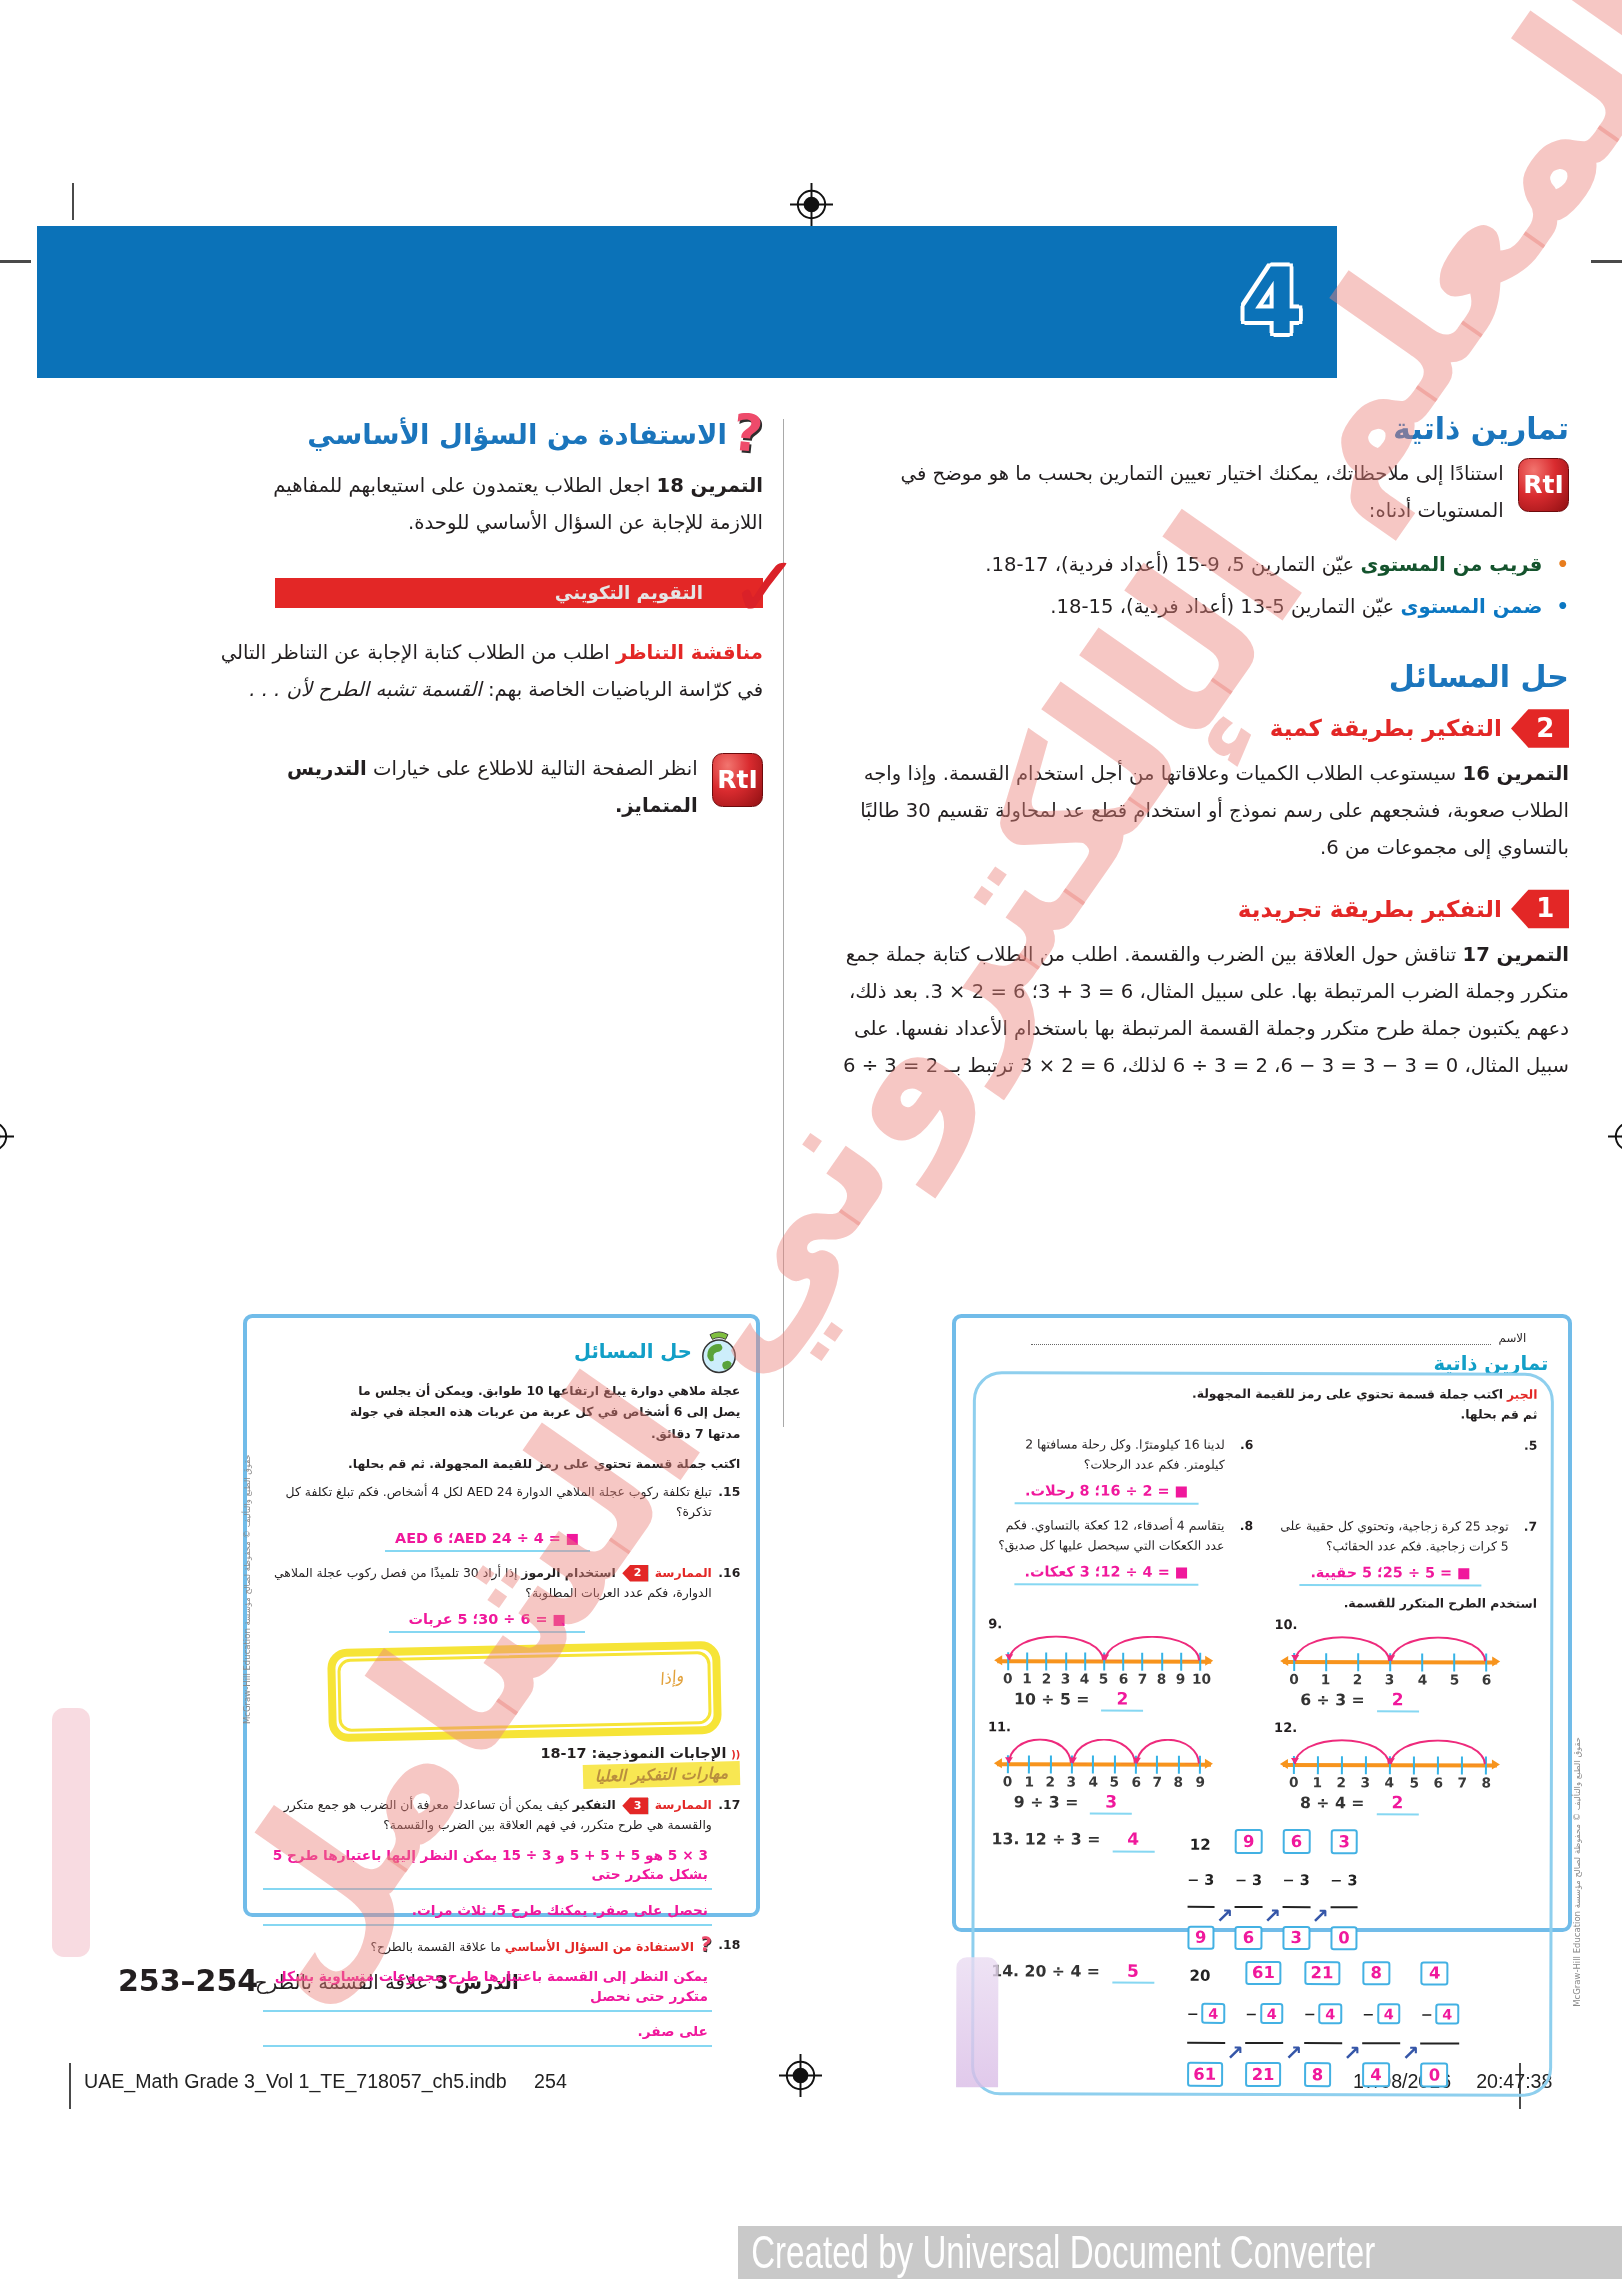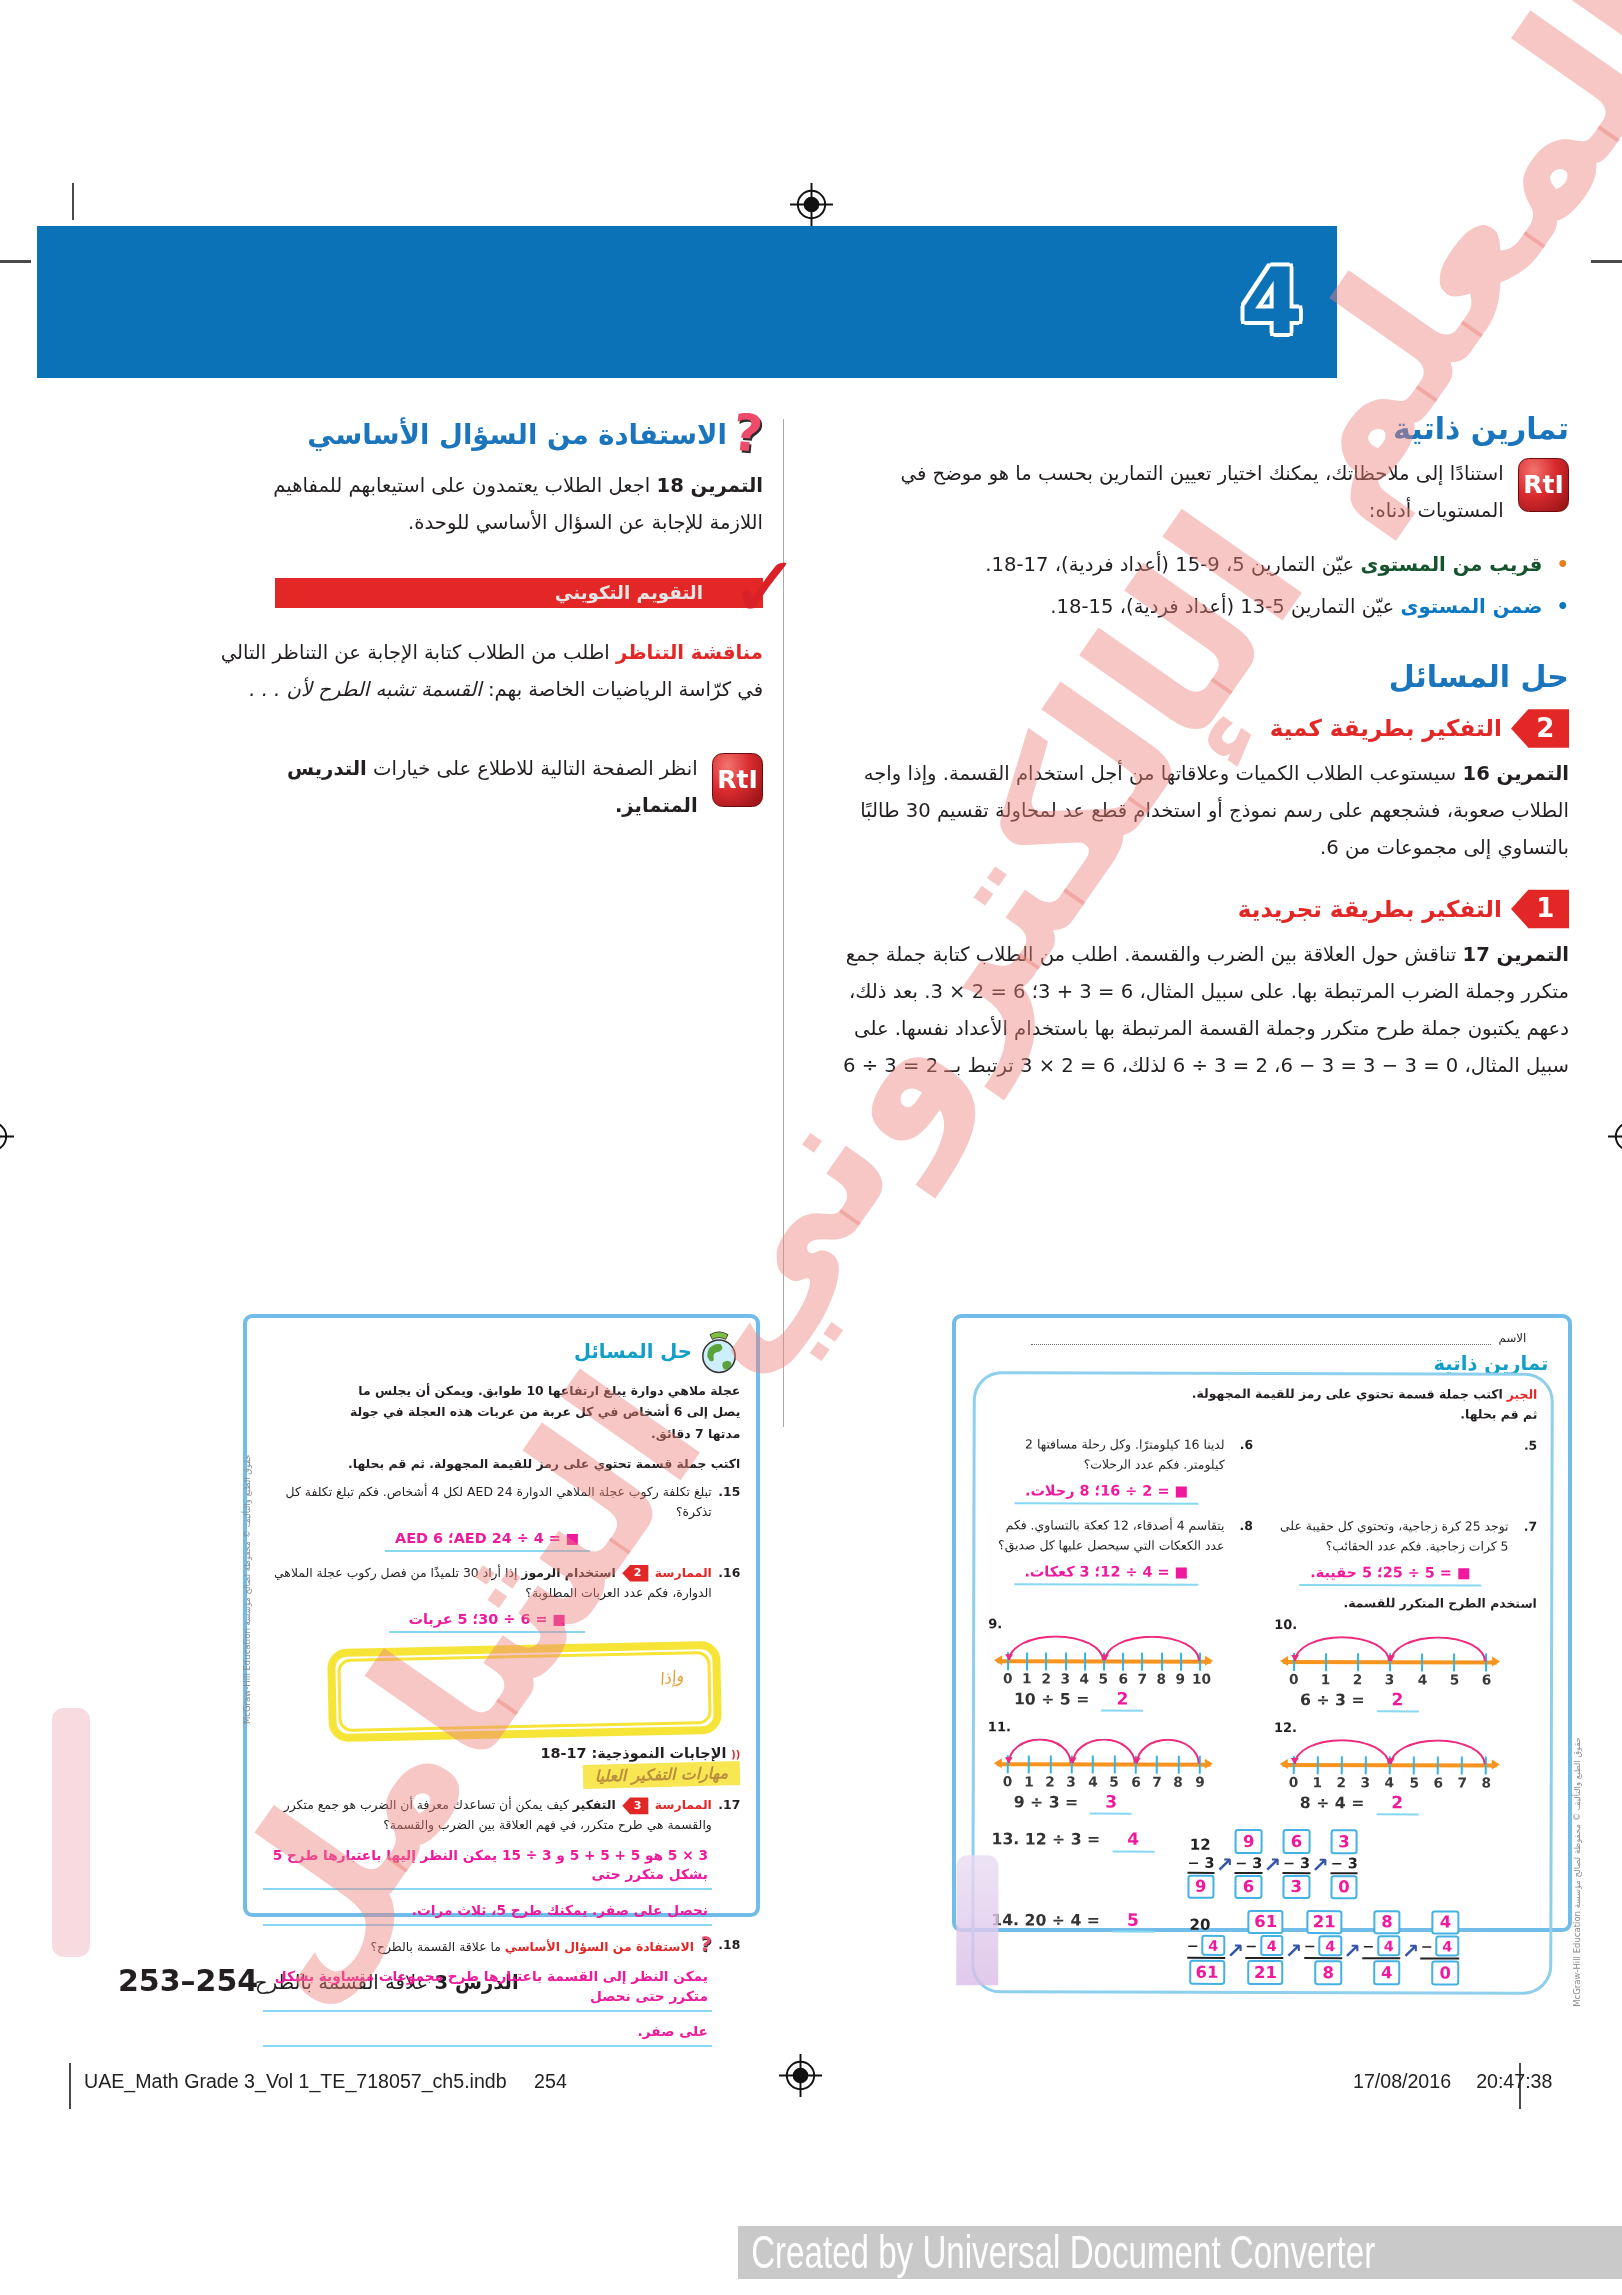--- a/index.html
+++ b/index.html
@@ -111,21 +111,21 @@
   .nl-arc{position:absolute;top:13px;height:25px;border:2.6px solid #ee2a7c;border-bottom:none;
           border-radius:50% 50% 0 0 / 100% 100% 0 0;box-sizing:border-box;}
   .nl-arc::after{content:"";position:absolute;left:-5.2px;bottom:-3.9px;border:4.6px solid transparent;
                  border-top:6.5px solid #ee2a7c;}
   .nleq{direction:ltr;text-align:left;margin:2.6px 0 0 26px;font-size:15.7px;font-weight:bold;color:#333;}
   .nlans{display:inline-block;min-width:42px;text-align:center;border-bottom:2.6px solid #86d7f2;
          color:#f0189c;font-size:17px;margin-left:6.5px;padding-bottom:1.3px;}
   .chainrow{display:flex;direction:ltr;align-items:flex-start;gap:33px;margin:6.5px 0 0 3.9px;}
   .chain-eq{font-size:15.7px;font-weight:bold;color:#333;direction:ltr;white-space:nowrap;}
   .chain{display:flex;direction:ltr;align-items:flex-end;gap:2px;}
-  .chain-col{display:flex;flex-direction:column;align-items:flex-end;gap:1px;}
+  .chain-col{display:flex;flex-direction:column;align-items:flex-start;gap:18px;}
   .chain-box{border:2px solid #43b1e3;border-radius:3.3px;min-width:27.5px;padding:0.7px 4.6px;text-align:center;
              color:#f0189c;font-weight:bold;font-size:16.4px;background:#fff;box-sizing:border-box;}
   .chain-start{font-size:15px;font-weight:bold;color:#222;align-self:flex-start;margin-left:2.6px;}
   .chain-sub{font-size:14.4px;font-weight:bold;color:#222;display:flex;align-items:center;gap:2.6px;}
   .chain-rule{height:2px;background:#222;width:100%;}
   .chain-arrow{color:#3556a8;font-size:21px;font-weight:bold;margin:0 -0.7px 22px;}
   .lavblob{position:absolute;left:-18.3px;bottom:5.2px;width:42px;height:130px;border-radius:10.5px 10.5px 0 0;
            background:linear-gradient(#eadcf2,#d9bce6);opacity:.8;z-index:1;}
 
   

